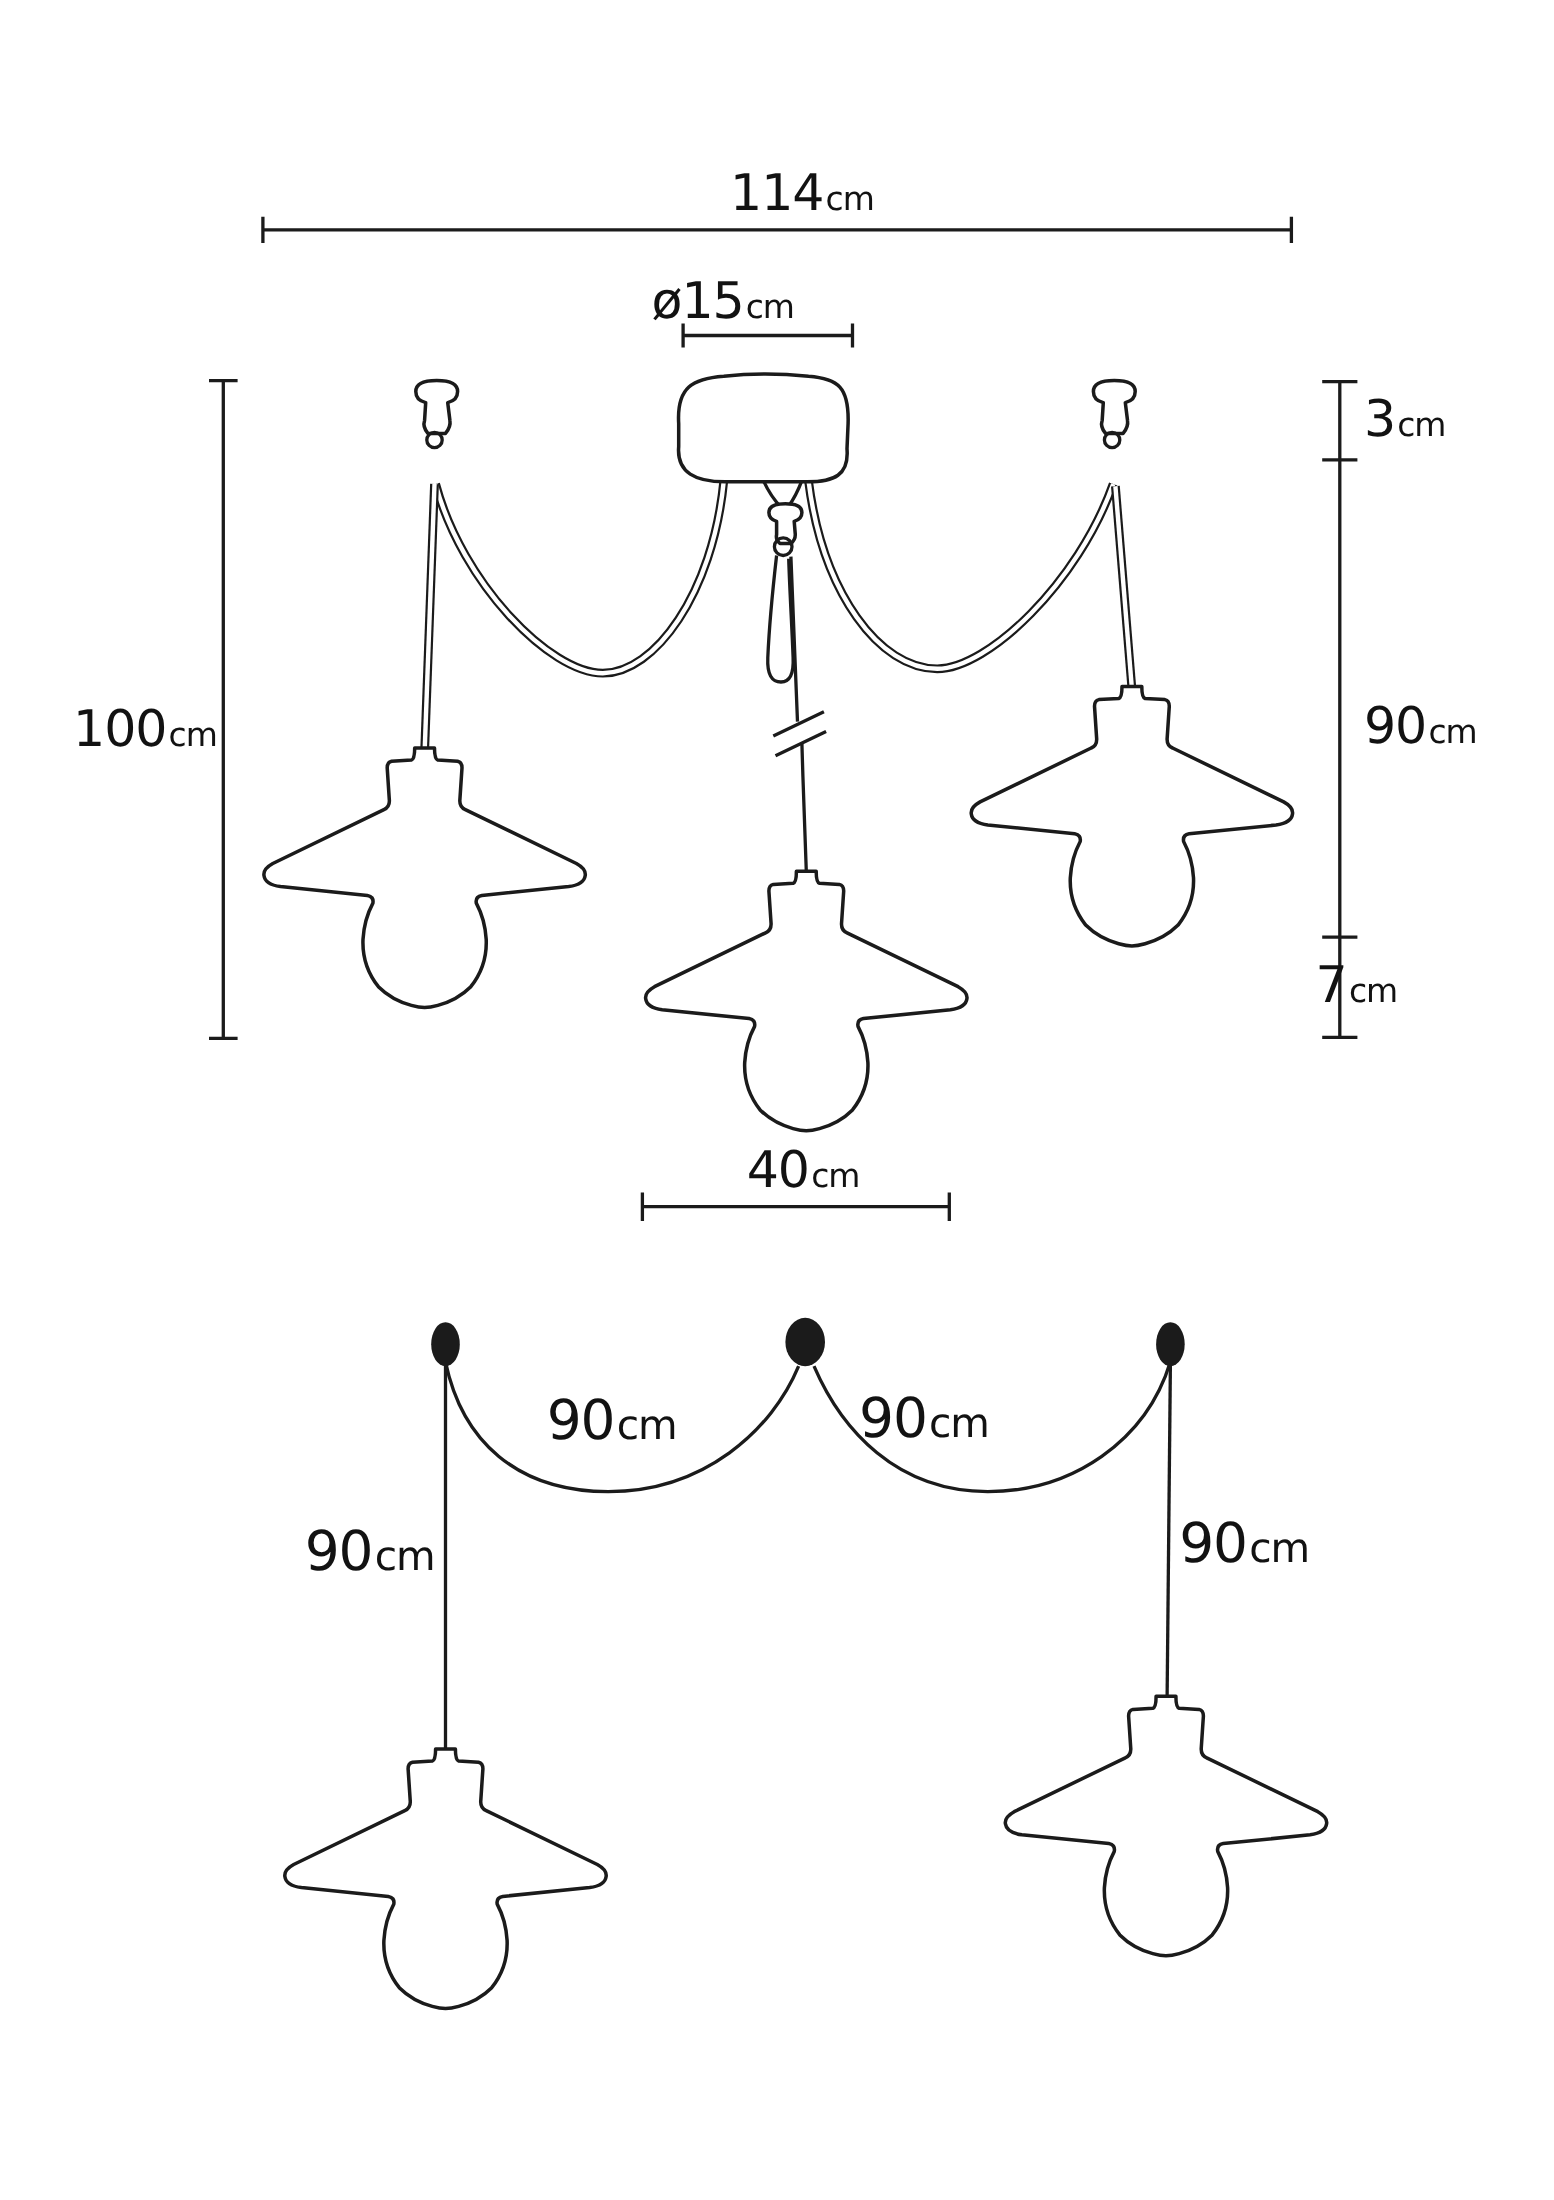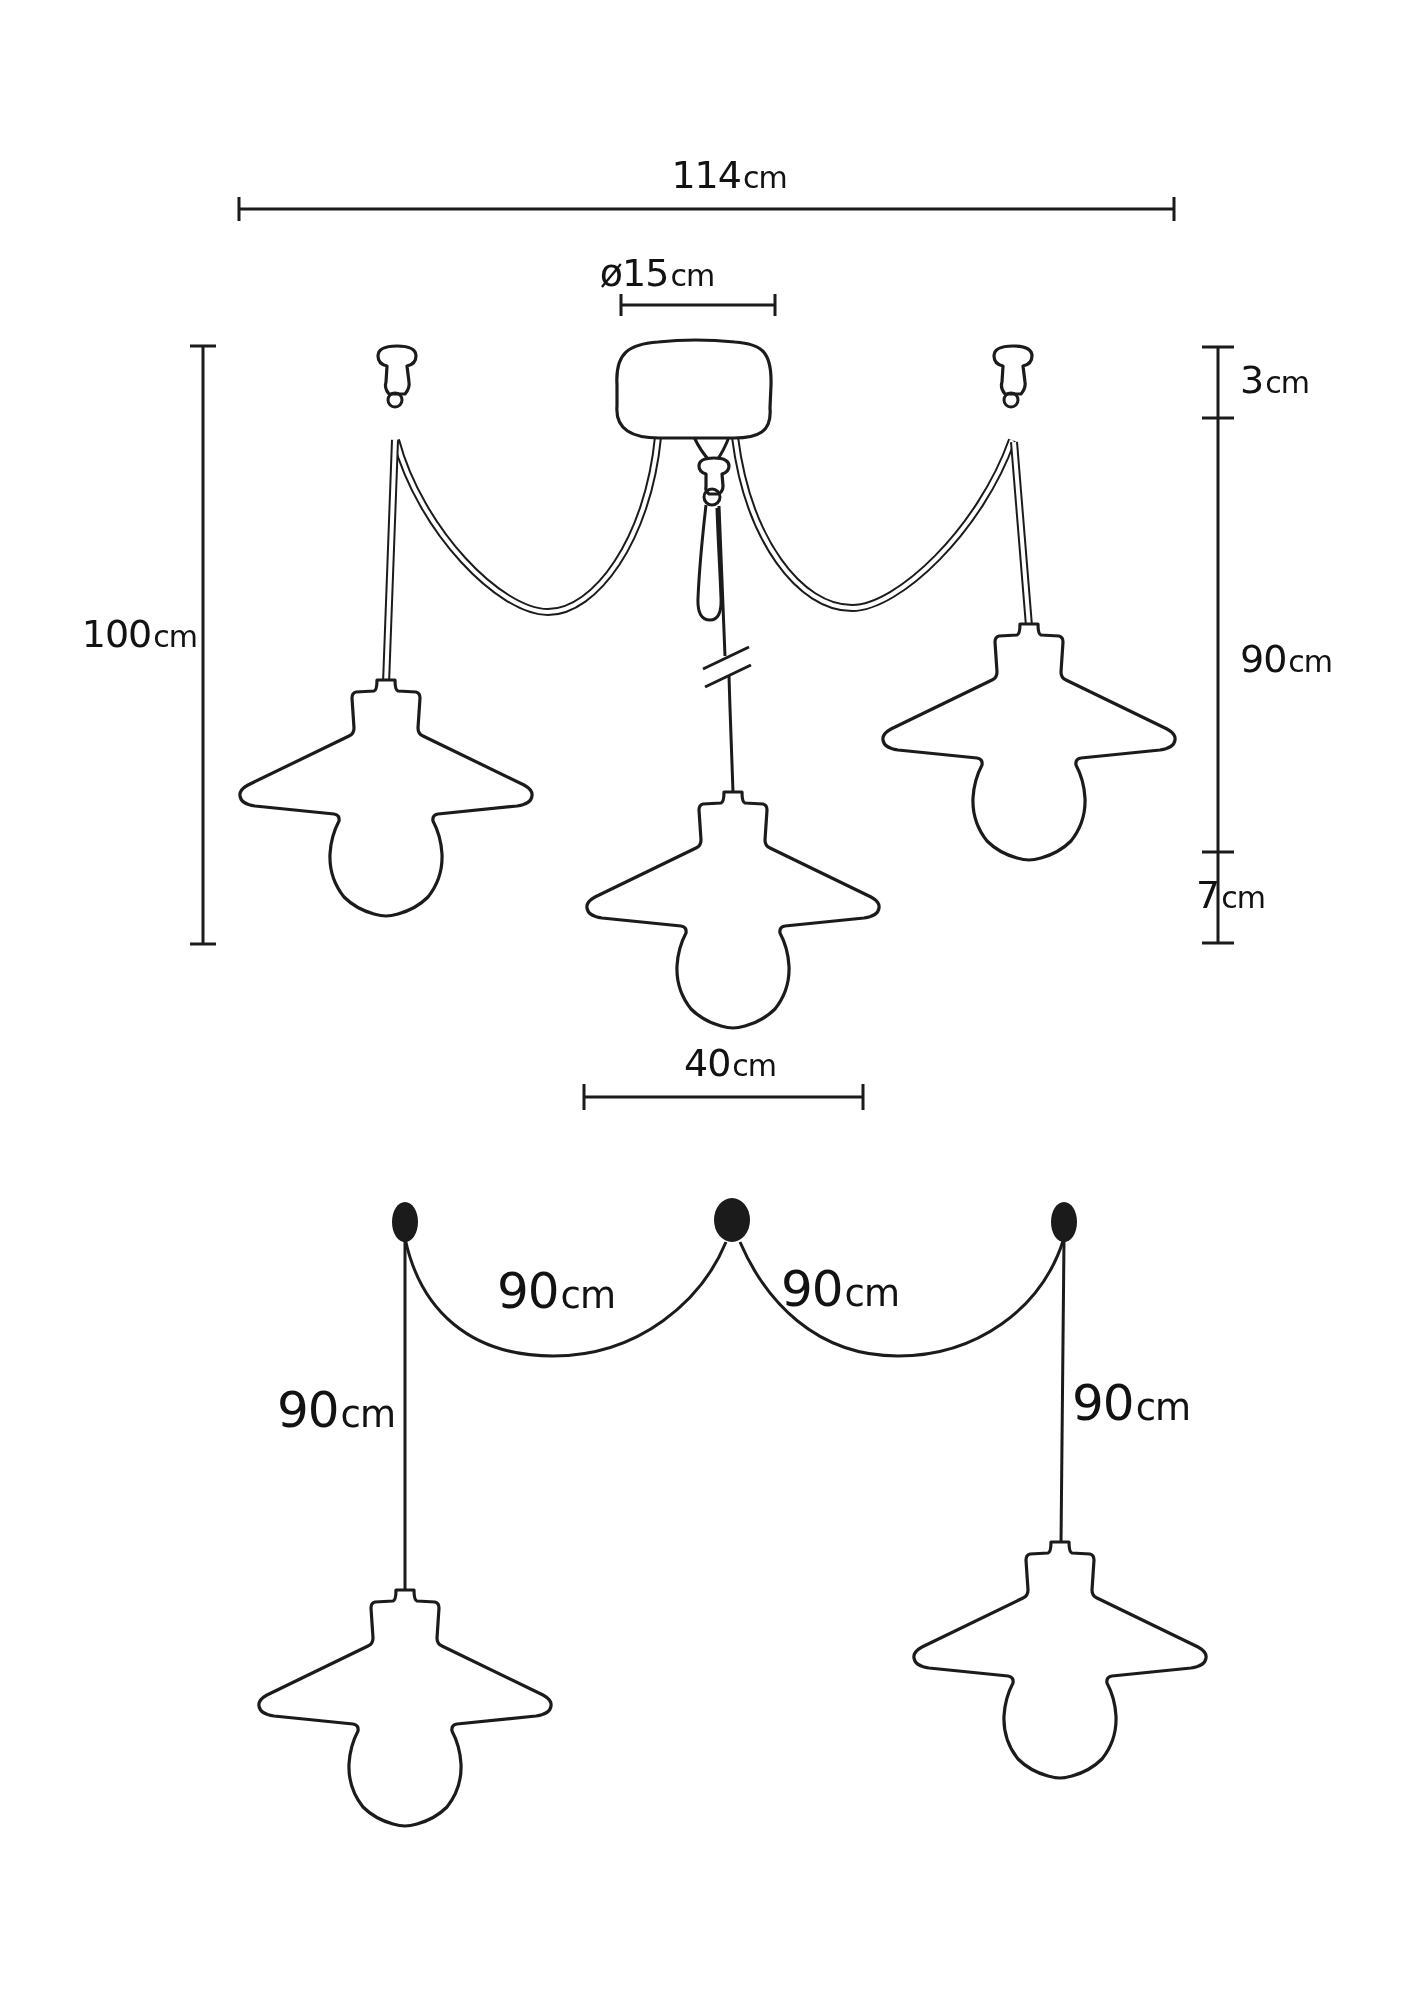--- a/index.html
+++ b/index.html
@@ -1,21 +1,21 @@
 <!DOCTYPE html>
 <html><head>
 <meta charset="utf-8">
 <style>
   html,body{margin:0;padding:0;background:#fff;}
   #stage{position:relative;width:1413px;height:2000px;background:#ffffff;overflow:hidden;
          font-family:"DejaVu Sans","Liberation Sans",sans-serif;color:#121212;}
   #stage svg{position:absolute;left:0;top:0;}
   .lbl{position:absolute;white-space:nowrap;transform:translateY(-52%);line-height:1;color:#121212;}
   .lbl.center{transform:translate(-50%,-52%);}
-  .lbl .num{font-size:38px;letter-spacing:-1px;}
+  .lbl .num{font-size:46px;letter-spacing:-1px;}
   .lbl .unit{font-size:30px;letter-spacing:-1px;margin-left:2px;}
   .lbl.big .num{font-size:50px;letter-spacing:-1px;}
   .lbl.big .unit{font-size:37px;}
   .stroke{fill:none;stroke:#1b1b1b;stroke-width:3;stroke-linecap:butt;stroke-linejoin:round;}
   .cordblack{fill:none;stroke:#1b1b1b;stroke-width:8;stroke-linecap:butt;}
   .cordwhite{fill:none;stroke:#ffffff;stroke-width:4;stroke-linecap:butt;}
   .solid{fill:#1b1b1b;stroke:none;}
   .whitefill{fill:#ffffff;stroke:#1b1b1b;stroke-width:3.2;stroke-linejoin:round;}
 </style>
 </head>
@@ -110,21 +110,21 @@
       <use href="#lamp" transform="translate(1060,1540)" class="whitefill"></use>
     </g>
   </svg>
 
   <div class="lbl center" style="left:729px;top:176px;">
     <span class="num">114</span><span class="unit">cm</span>
   </div>
   <div class="lbl center" style="left:657px;top:274px;">
     <span class="num">ø15</span><span class="unit">cm</span>
   </div>
-  <div class="lbl" style="right:1216px;top:635px;">
+  <div class="lbl" style="right:1216px;top:663px;">
     <span class="num">100</span><span class="unit">cm</span>
   </div>
   <div class="lbl" style="left:1240px;top:381px;">
     <span class="num">3</span><span class="unit">cm</span>
   </div>
   <div class="lbl" style="left:1240px;top:660px;">
     <span class="num">90</span><span class="unit">cm</span>
   </div>
   <div class="lbl" style="left:1196px;top:896px;">
     <span class="num">7</span><span class="unit">cm</span>

